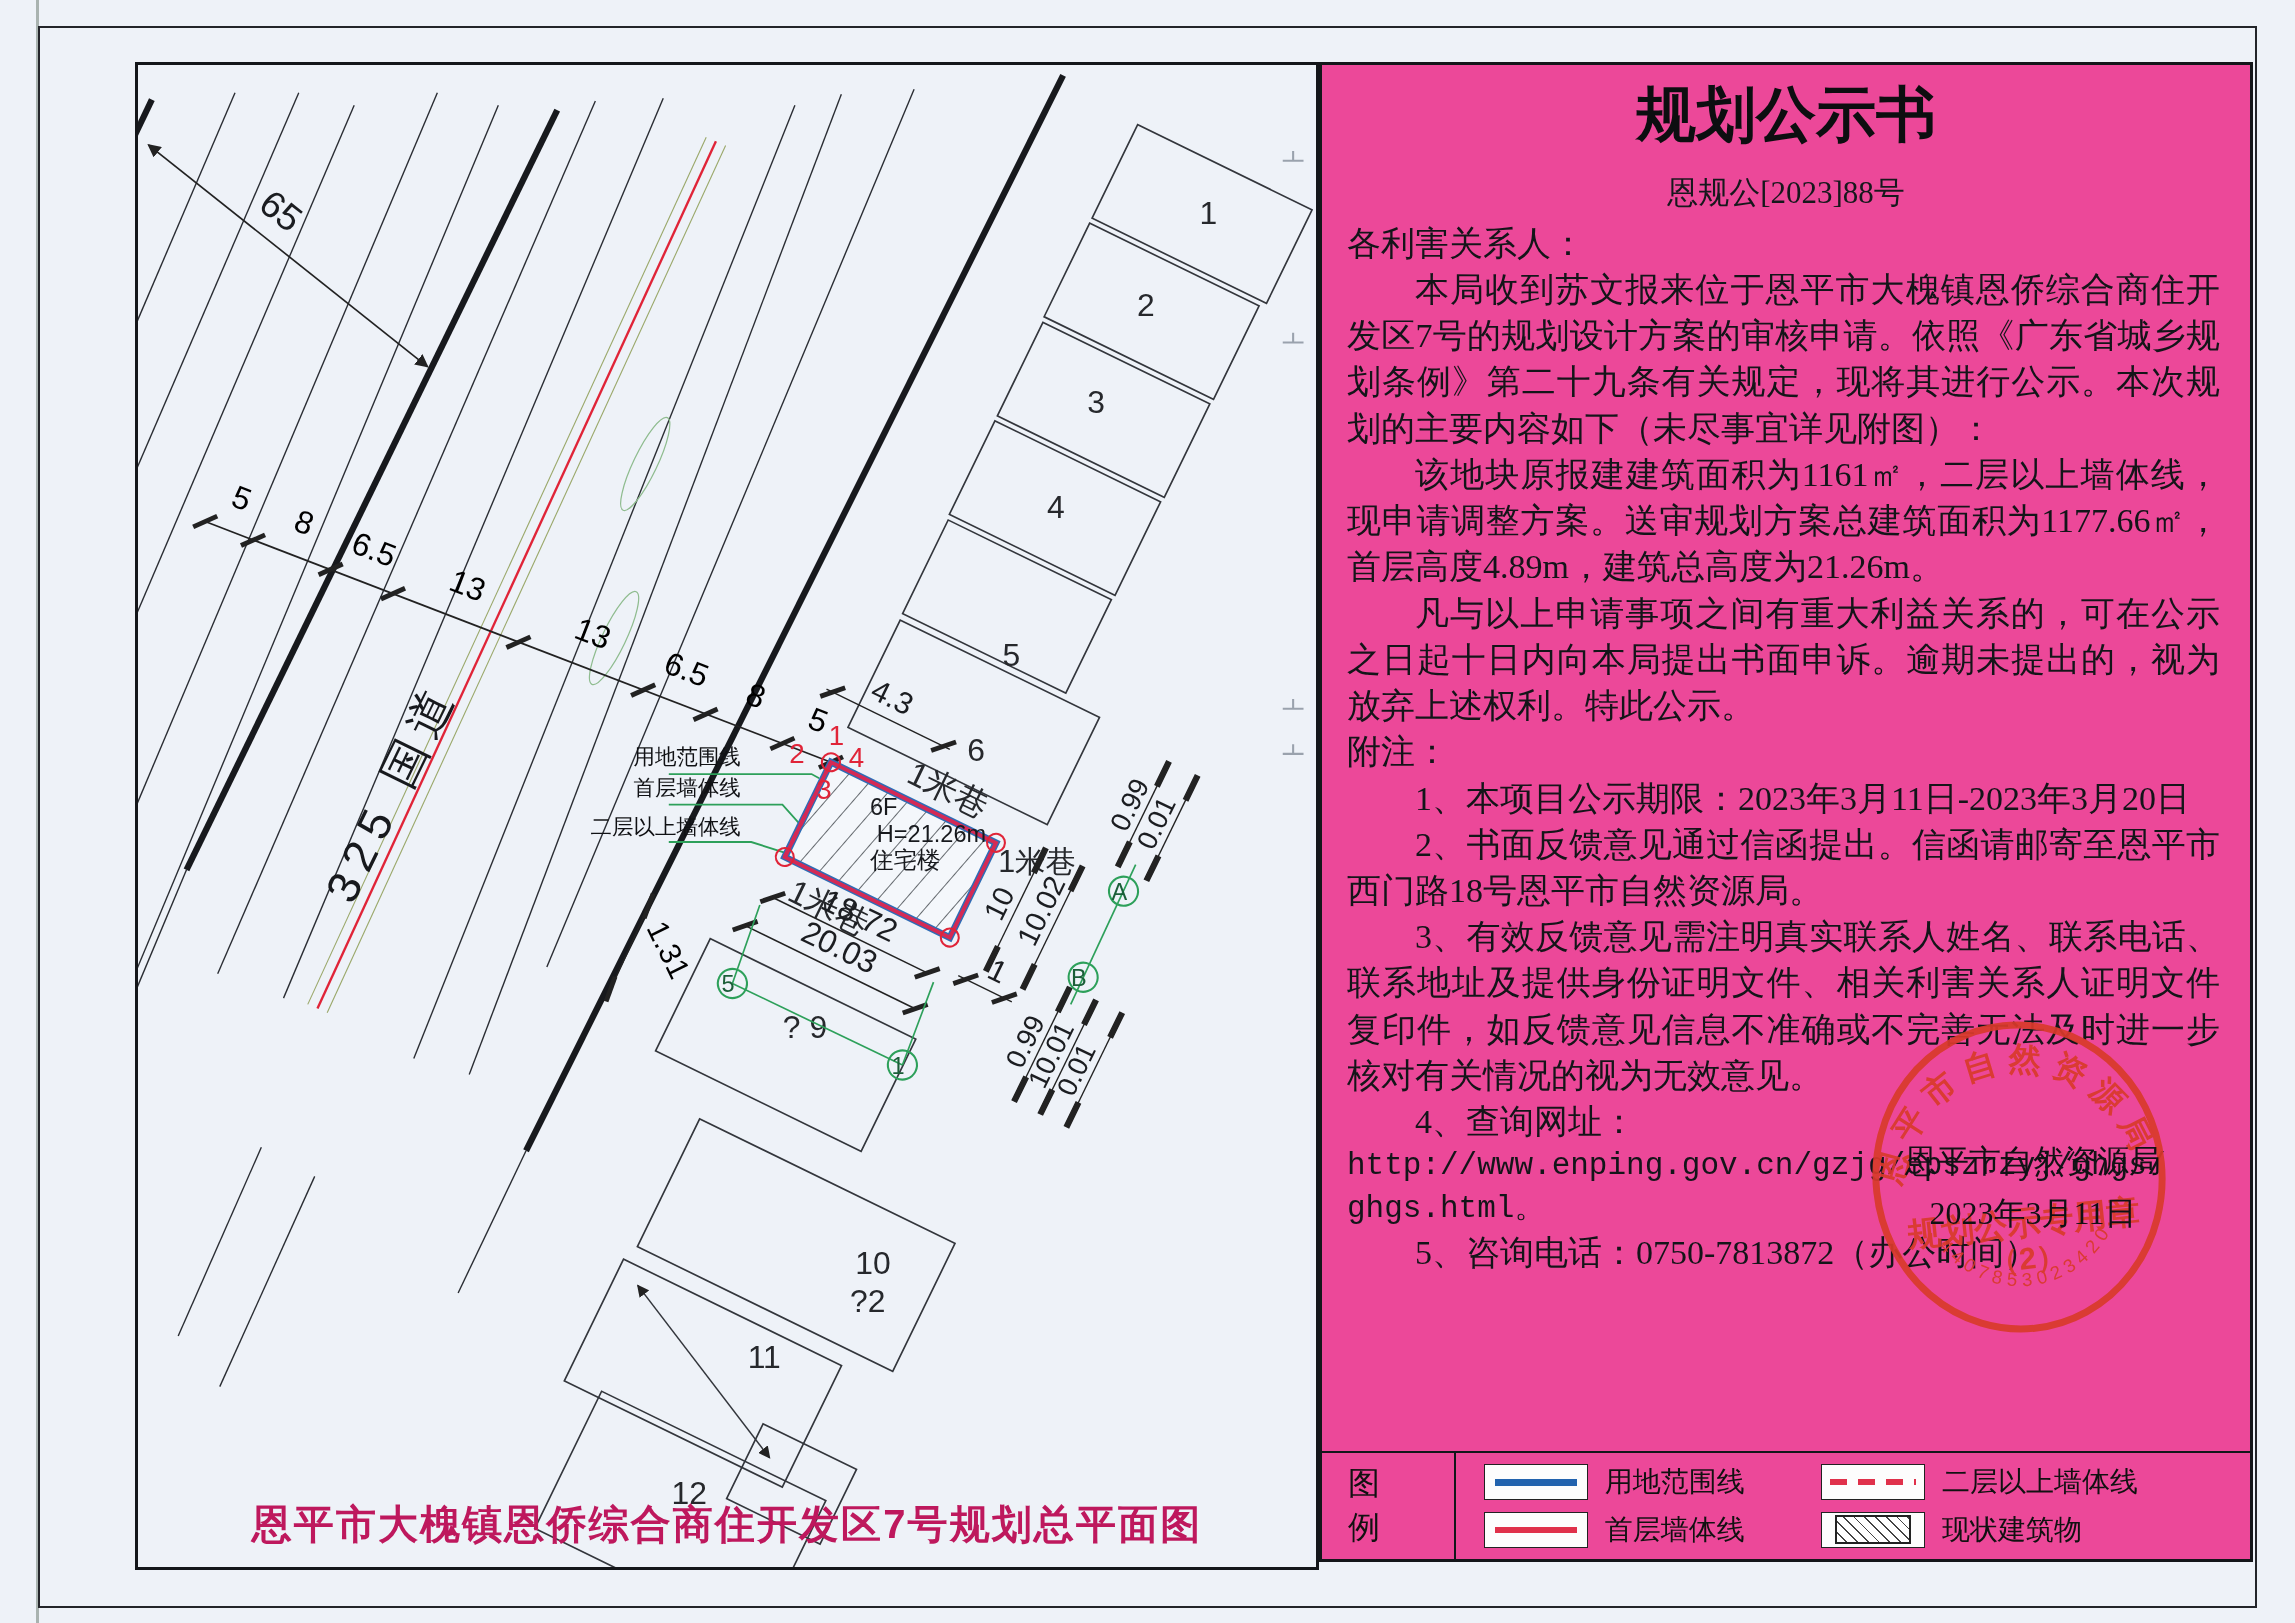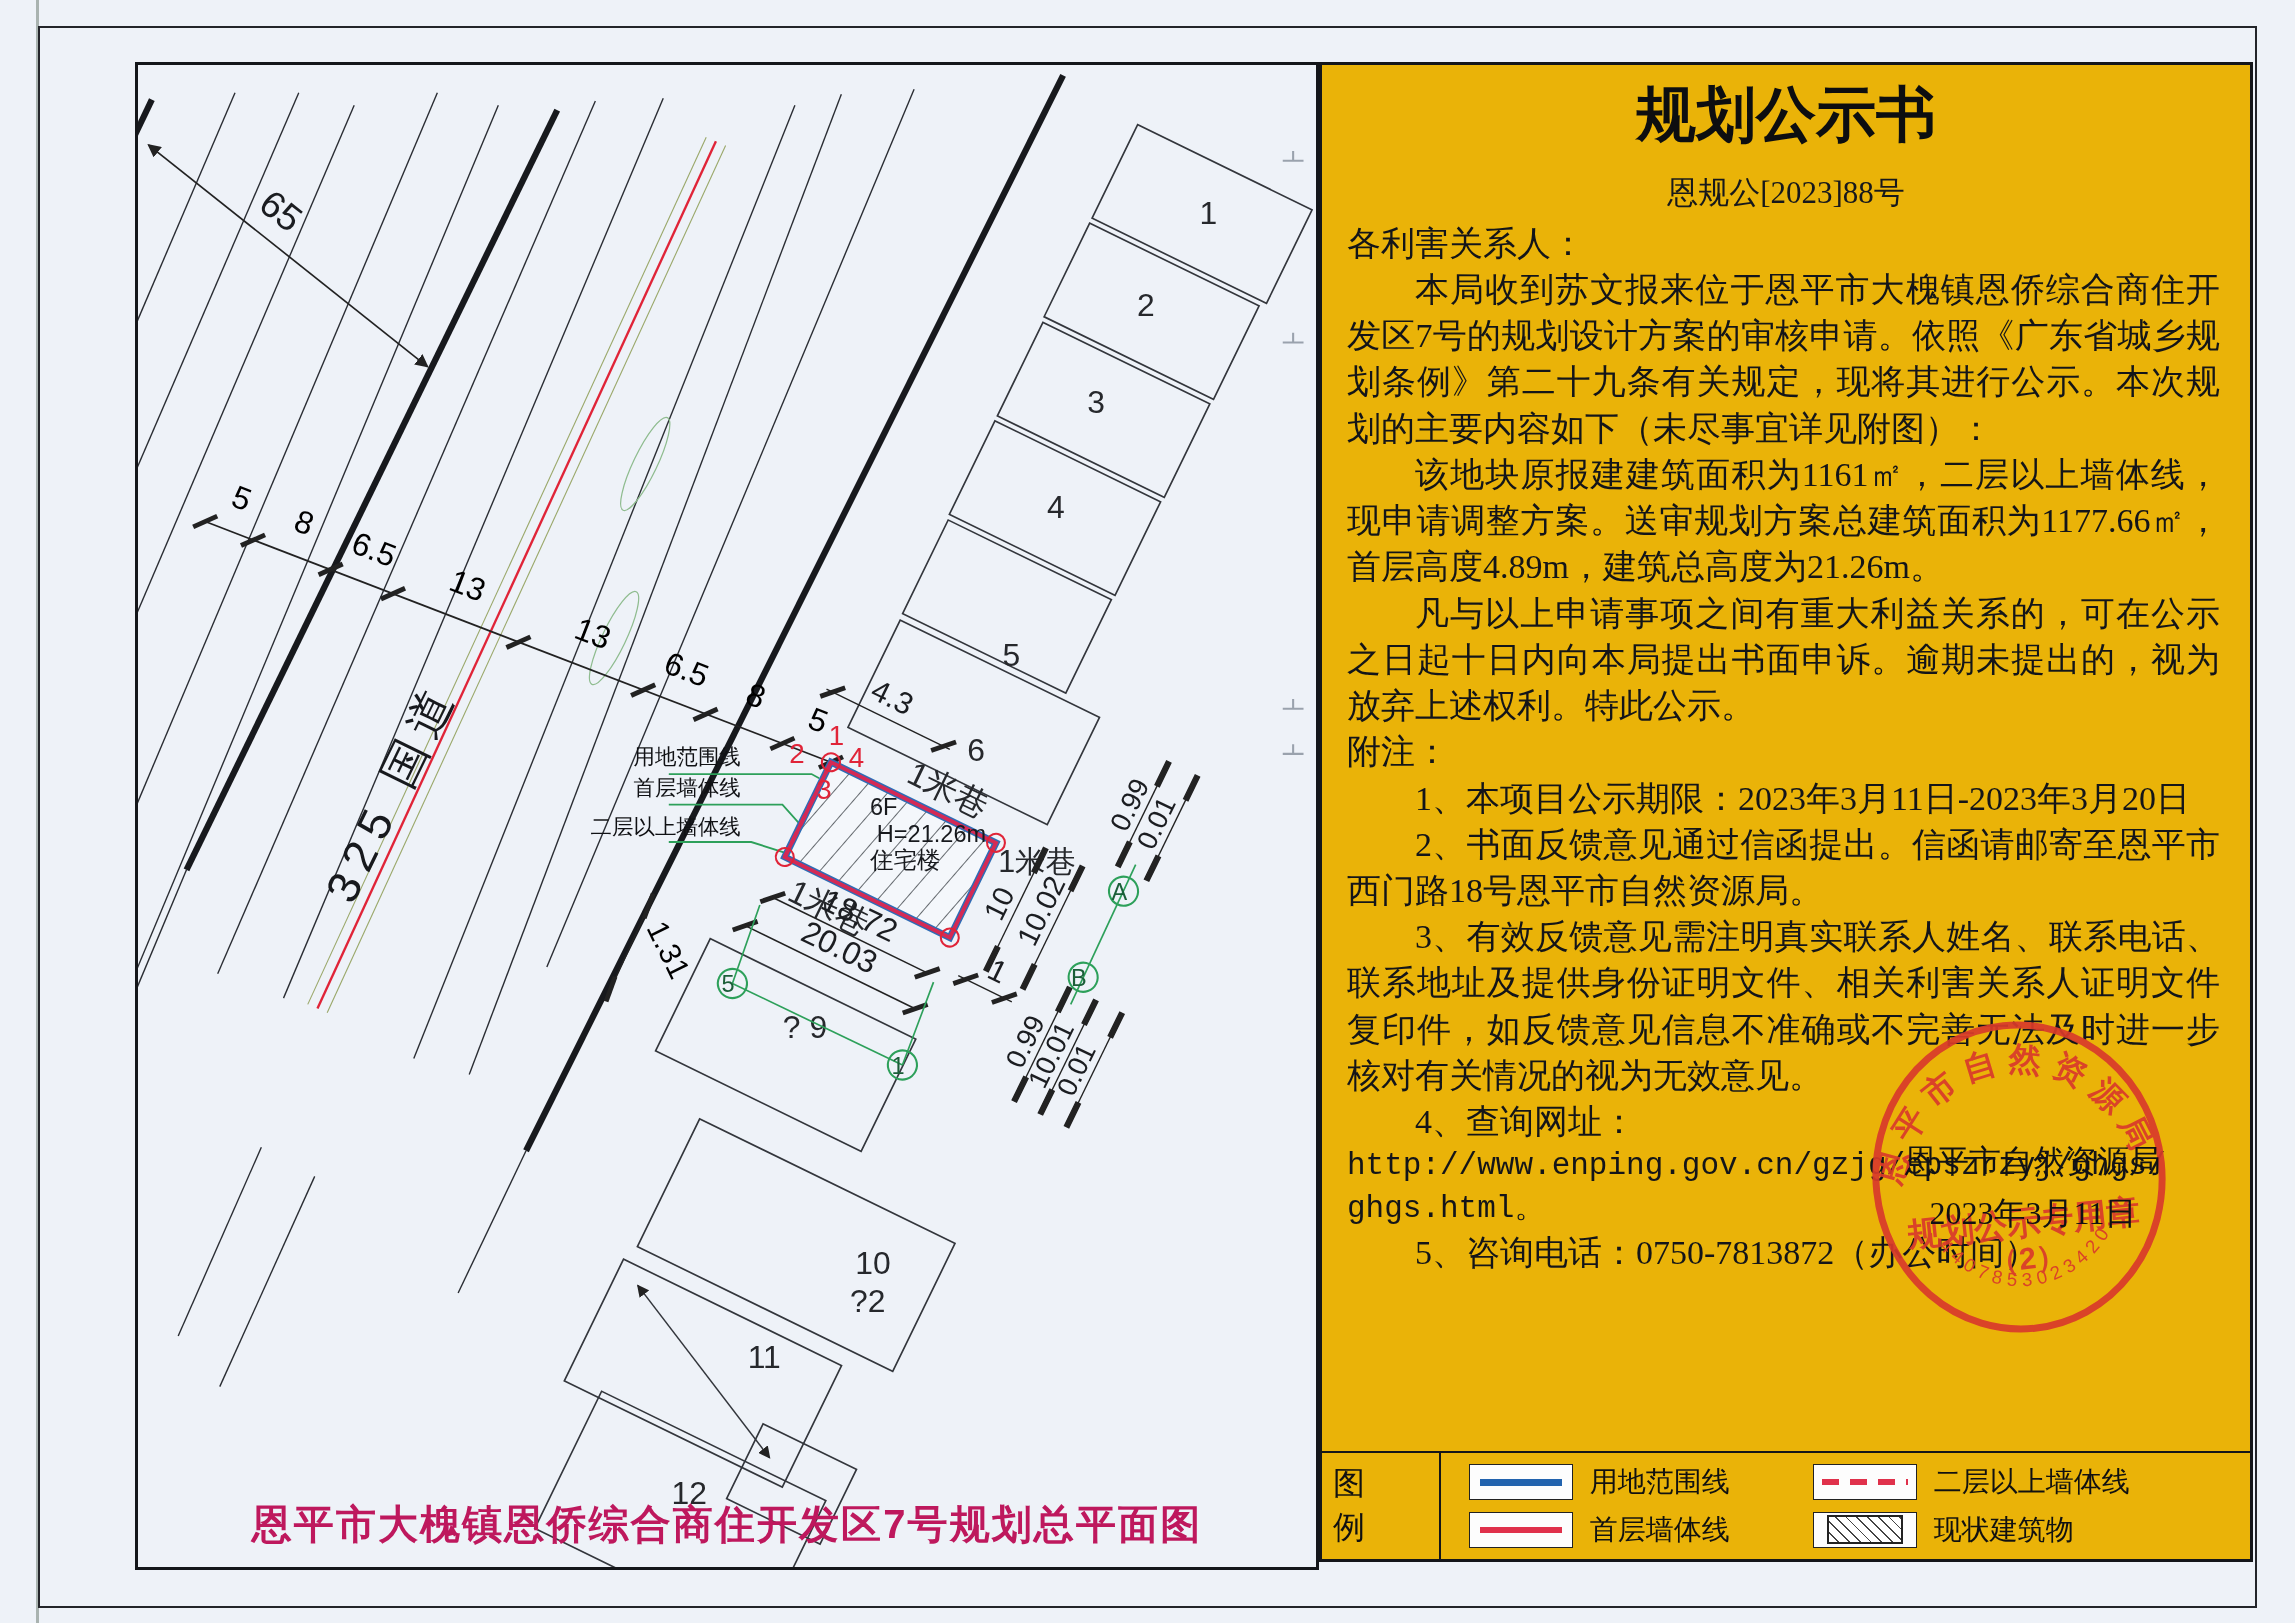--- a/index.html
+++ b/index.html
@@ -3,33 +3,33 @@
 <meta charset="utf-8">
 <style>
   html,body{margin:0;padding:0;}
   body{background:#d8dde4;font-family:"Liberation Sans",sans-serif;}
   .page{position:relative;width:2295px;height:1623px;background:#eef2f8;overflow:hidden;}
   .scan-edge{position:absolute;left:36px;top:0;width:2.8px;height:1623px;background:#a9b3b0;}
   .outer-frame{position:absolute;left:38px;top:26px;width:2215px;height:1578px;border:2.1px solid #23252a;}
   .map-panel{position:absolute;left:135px;top:62px;width:1184px;height:1508px;border:3.5px solid #14161a;box-sizing:border-box;background:#eef2f8;}
   .map-svg{position:absolute;left:0;top:0;width:100%;height:100%;}
   .map-caption{position:absolute;left:0;right:0;bottom:15.3px;text-align:center;font-size:40px;font-weight:700;letter-spacing:2.1px;color:#be185d;font-family:"Liberation Sans",sans-serif;}
-  .right-panel{position:absolute;left:1319px;top:62px;width:934px;height:1500px;border:3.5px solid #14161a;box-sizing:border-box;background:#eab308;}
+  .right-panel{position:absolute;left:1319px;top:62px;width:934px;height:1500px;border:3.5px solid #14161a;box-sizing:border-box;background:#ec4899;}
   .rp-inner{position:absolute;left:0;top:0;right:0;bottom:106px;overflow:hidden;}
   .rp-title{margin:9.7px 0 0 0;text-align:center;font-size:60px;font-weight:700;color:#0d0e10;font-family:"Liberation Sans",sans-serif;}
   .rp-docno{margin:16px 0 7px 0;text-align:center;font-size:31px;color:#16181c;font-family:"Liberation Serif",serif;}
   .rp-body{padding:0 30px 0 25px;font-size:34px;line-height:1.36;color:#141519;font-family:"Liberation Serif",serif;text-align:justify;}
   .rp-body p{margin:0;}
   .rp-body p.ind{text-indent:2em;}
   .rp-body p.url{word-break:break-all;font-family:"Liberation Mono",monospace;font-size:31px;}
   .sig{position:absolute;right:89px;top:1075px;font-size:32px;color:#101114;z-index:3;font-family:"Liberation Serif",serif;text-align:center;}
   .sig .sig-date{margin-top:8.3px;}
   .stamp{position:absolute;left:547px;top:953px;width:300px;height:318px;z-index:2;transform:rotate(-6deg);opacity:.92;}
   .legend{position:absolute;left:0;right:0;bottom:0;height:106px;border-top:2.8px solid #14161a;display:flex;}
-  .legend-label{width:119px;border-right:2.1px solid #14161a;display:flex;align-items:center;justify-content:center;font-size:32px;letter-spacing:12.5px;color:#111;padding-left:11px;box-sizing:border-box;}
+  .legend-label{width:119px;border-right:2.1px solid #14161a;display:flex;align-items:center;justify-content:center;font-size:32px;letter-spacing:12.5px;color:#111;padding-left:11px;box-sizing:border-box;margin-left:15px;}
   .legend-items{flex:1;display:grid;grid-template-columns:1fr 1.25fr;grid-template-rows:1fr 1fr;padding:5.6px 7px 5.6px 28px;box-sizing:border-box;}
   .legend-item{display:flex;align-items:center;gap:16.7px;}
   .swatch{width:104px;height:36px;border:1.4px solid #222;background:#fdfdfd;display:flex;align-items:center;justify-content:center;box-sizing:border-box;}
   .line-blue{width:82px;height:7px;background:#2263ae;}
   .line-red{width:82px;height:5.6px;background:#e0314b;}
   .line-red-dash{width:86px;height:6.2px;background:repeating-linear-gradient(90deg,#e0314b 0 16.7px,transparent 16.7px 28px);}
   .hatch-box{width:72px;height:25px;border:2.8px solid #222;background:repeating-linear-gradient(45deg,#fff 0 6.2px,#444 6.2px 7.6px);}
   .legend-text{font-size:28px;color:#111;}
   svg text{font-family:"Liberation Sans",sans-serif;}
 </style>

